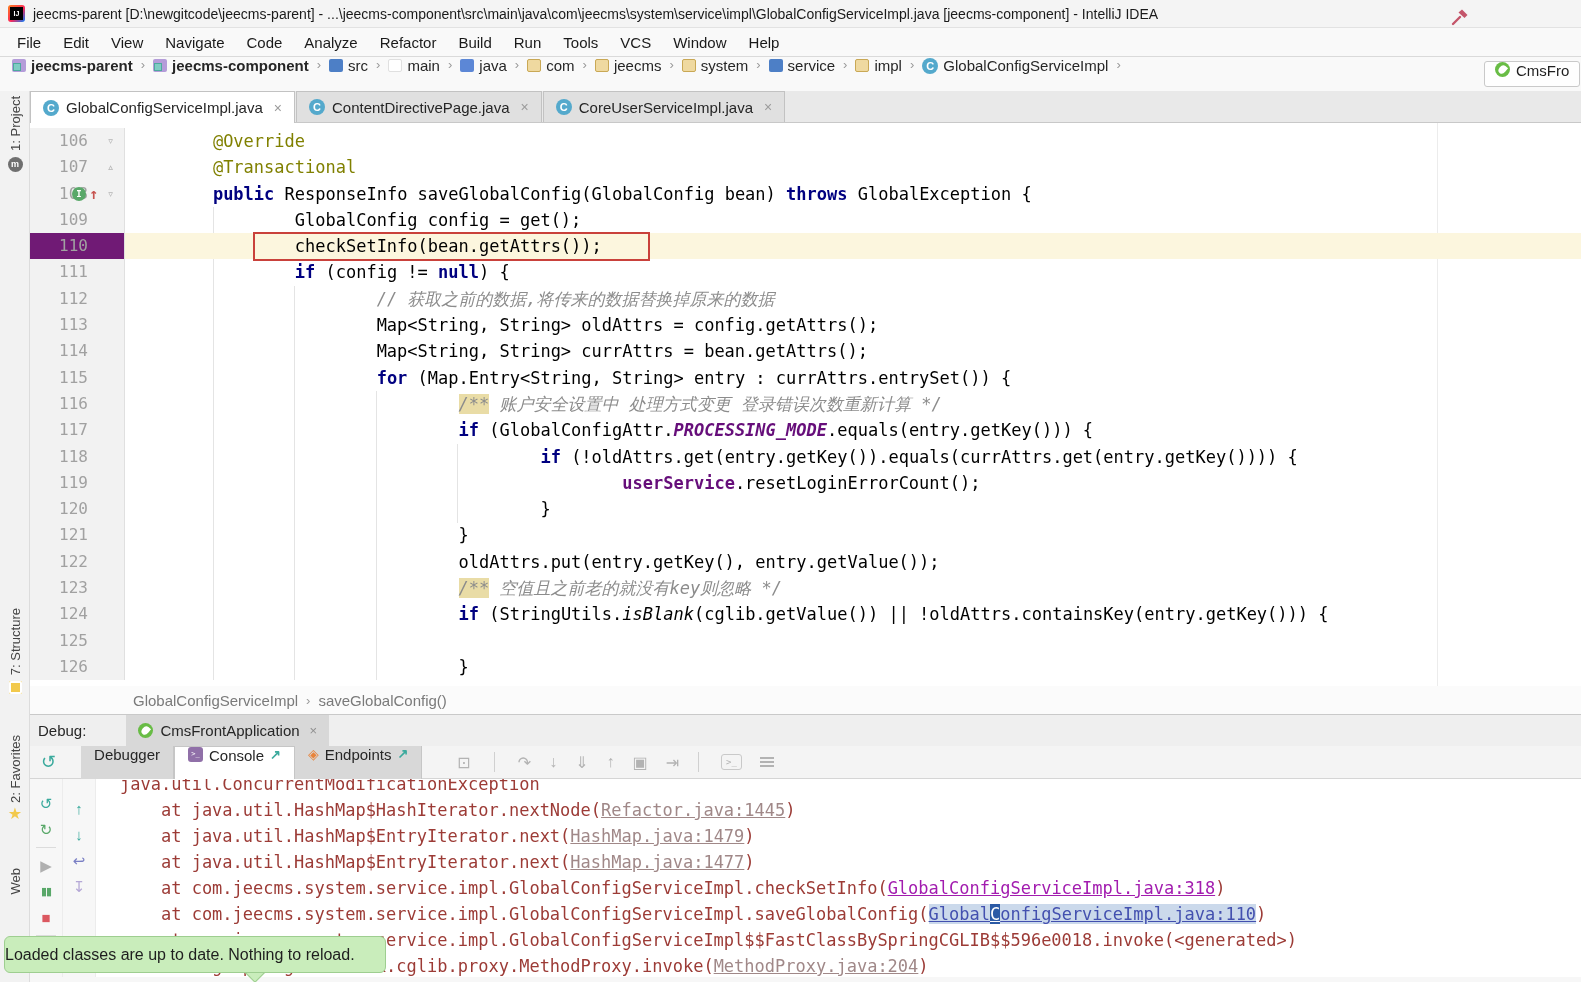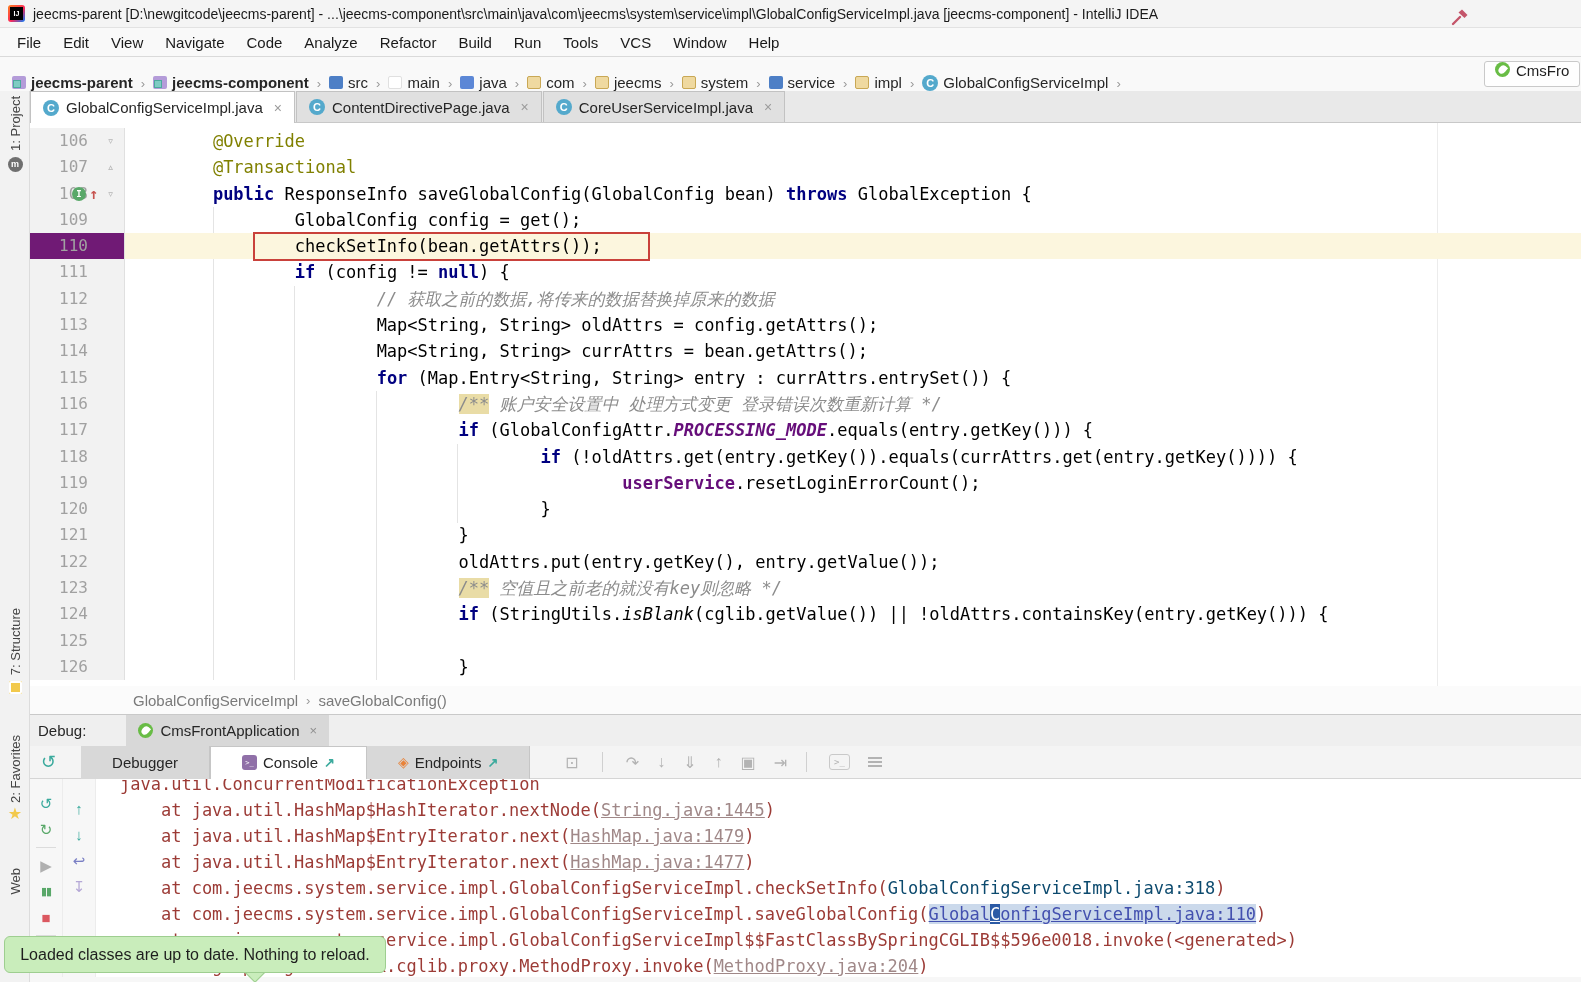--- a/index.html
+++ b/index.html
@@ -9,21 +9,21 @@
 
 .title-bar{position:absolute;left:0;top:0;width:100%;height:28px;background:#F4F4F4;border-bottom:1px solid #E2E2E2;display:flex;align-items:center;gap:8px;padding-left:8px;font-size:14px;color:#1a1a1a}
 .ij-logo{width:17px;height:17px;border-radius:3px;background:linear-gradient(135deg,#FC801D 0%,#FE2857 55%,#007EFF 100%);position:relative;flex:0 0 auto}
 .ij-logo::after{content:"IJ";position:absolute;inset:2px;background:#000;color:#fff;font-size:7px;font-weight:bold;display:flex;align-items:center;justify-content:center}
 
 
 .menu-bar{position:absolute;top:28px;left:0;width:100%;height:29px;background:#F9F9F9;border-bottom:1px solid #DADADA;display:flex;align-items:center;padding-left:6px}
 .menu-item{padding:3px 11px;font-size:15px;color:#1a1a1a;cursor:default}
 
 
-.nav-bar{position:absolute;top:57px;left:0;width:100%;height:34px;background:#F9F9F9;display:flex;align-items:flex-end;padding-left:12px}
+.nav-bar{position:absolute;top:57px;left:0;width:100%;height:34px;background:#F9F9F9;display:flex;align-items:flex-start;padding-left:12px}
 .bc-item{display:inline-flex;align-items:center;gap:5px}
 .bc-label{font-size:15px;color:#262626}
 .bold{font-weight:bold}
 .bc-sep,.crumb-sep{color:#9a9a9a;margin:0 8px;font-size:13px}
 .bc-icon{width:14px;height:13px;border-radius:2px;display:inline-block;position:relative}
 .bc-module{background:#B49CD9}
 .bc-module::after{content:"";position:absolute;left:1px;bottom:1px;width:6px;height:6px;background:#7FCCC3;border:1px solid #4da99e}
 .bc-src{background:#4D7FC6}
 .bc-main{background:#fff;border:1px solid #E0E0E0}
 .bc-java{background:#5C87D6}
@@ -80,21 +80,21 @@
 
 
 .debug-header{position:absolute;left:30px;top:714px;width:1551px;height:32px;background:#EFEFEF;border-top:1px solid #C9C9C9;display:flex;align-items:center;padding-left:8px;font-size:15px;color:#262626}
 .session-tab{display:flex;align-items:center;gap:7px;height:32px;padding:0 12px;background:#D8D8D8;margin-left:40px}
 .stab-close{color:#8f8f8f;font-size:13px;margin-left:3px}
 
 
 .debug-toolbar{position:absolute;left:30px;top:746px;width:1551px;height:33px;background:#F4F4F4;border-bottom:1px solid #D5D5D5;display:flex;align-items:center}
 .dtb-restart{margin-left:11px;color:#3BAA9D;font-size:18px;line-height:18px}
 .dtabs{display:flex;margin-left:25px;height:33px}
-.dtab{display:flex;align-items:center;gap:6px;height:33px;padding:0 31px;background:#D8D8D8;border-right:1px solid #C6C6C6;font-size:15px;color:#262626}
+.dtab{display:flex;gap:6px;height:33px;padding:0 13px;background:#D8D8D8;border-right:1px solid #C6C6C6;font-size:15px;color:#262626}
 .dtab.active{background:#fff;border:1px solid #C6C6C6;border-bottom:none}
 .console-icon{width:15px;height:15px;border-radius:3px;background:#9070A8;color:#fff;font-size:7px;display:flex;align-items:center;justify-content:center;font-family:"DejaVu Sans Mono",monospace}
 .endpoints-icon{color:#E8833A;font-size:14px}
 .ext{color:#3BAA9D;font-size:13px;font-weight:bold}
 .tb-sep{width:1px;height:20px;background:#D0D0D0;margin:0 12px}
 .steps{display:flex;align-items:center;margin-left:28px;gap:4px}
 .step-icon{color:#B3B3B3;font-size:16px;padding:0 7px}
 .eval-icon{color:#B3B3B3;border:1px solid #C9C9C9;border-radius:3px;font-size:9px;padding:2px 4px;font-family:"DejaVu Sans Mono",monospace;margin-left:10px}
 .bars-icon{width:14px;height:10px;margin-left:18px;border-top:2px solid #B3B3B3;border-bottom:2px solid #B3B3B3;position:relative}
 .bars-icon::after{content:"";position:absolute;left:0;top:2px;width:14px;height:2px;background:#B3B3B3}
@@ -105,27 +105,27 @@
 .con-col1{left:0;padding-top:16px}
 .con-col2{left:33px;padding-top:21px}
 .cicon{font-size:15px;line-height:17px}
 .cicon.small{font-size:11px;letter-spacing:-1px}
 .hsep{width:20px;height:1px;background:#DCDCDC}
 .con-text{position:absolute;left:66px;top:0;right:0;bottom:0;font-family:"DejaVu Sans Mono",monospace;font-size:17px;padding-left:24px;overflow:hidden}
 .con-lines{margin-top:-8px}
 .con-line{height:26px;line-height:26px;white-space:pre}
 .sg-err{color:#9C3B36}
 .sg-linkgray{color:#A08888;text-decoration:underline}
-.sg-linkblue{color:#0c4a6e;}
+.sg-linkblue{color:#a21caf;text-decoration:underline}
 .sg-linksel{color:#4350AF;text-decoration:underline;background:#CBD9EB}
 .sg-linkcaret{color:#fff;background:#2B5AA5;text-decoration:underline}
 .bottom-strip{position:absolute;left:30px;top:977px;width:1551px;height:5px;background:#F7F7F7;z-index:6}
 
 
-.notification{position:absolute;left:4px;top:936px;width:382px;height:37px;background:#C9EDBB;border:1px solid #9ECE90;border-radius:6px;display:flex;align-items:center;justify-content:center;font-size:16px;color:#1E1E1E;z-index:10}
+.notification{position:absolute;left:4px;top:936px;width:382px;height:37px;background:#C9EDBB;border:1px solid #9ECE90;border-radius:6px;display:flex;align-items:center;justify-content:flex-start;font-size:16px;color:#1E1E1E;z-index:10}
 .notif-tail{position:absolute;left:248px;top:966px;width:14px;height:14px;background:#C9EDBB;border-right:1px solid #9ECE90;border-bottom:1px solid #9ECE90;transform:rotate(45deg);z-index:9}
 </style>
 </head>
 <body>
 
 <div id="app">
 
   <div class="title-bar">
     <span class="ij-logo"></span>
     <span>jeecms-parent [D:\newgitcode\jeecms-parent] - ...\jeecms-component\src\main\java\com\jeecms\system\service\impl\GlobalConfigServiceImpl.java [jeecms-component] - IntelliJ IDEA</span>
@@ -342,21 +342,21 @@
       </div>
     <div class="con-col con-col2">
         <span class="cicon" style="color: rgb(59, 170, 157);">↑</span>
         <span class="cicon" style="color: rgb(59, 170, 157);">↓</span>
         <span class="cicon" style="color: rgb(122, 127, 196);">↩</span>
         <span class="cicon" style="color: rgb(181, 168, 214);">↧</span>
       </div>
     <div class="con-text">
       <div class="con-lines">
           <div class="con-line"><span class="sg-err">java.util.ConcurrentModificationException</span></div>
-          <div class="con-line"><span class="sg-err">    at java.util.HashMap$HashIterator.nextNode(</span><span class="sg-linkgray">String.java:1445</span><span class="sg-err">)</span></div>
+          <div class="con-line"><span class="sg-err">    at java.util.HashMap$HashIterator.nextNode(</span><span class="sg-linkgray">Refactor.java:1445</span><span class="sg-err">)</span></div>
           <div class="con-line"><span class="sg-err">    at java.util.HashMap$EntryIterator.next(</span><span class="sg-linkgray">HashMap.java:1479</span><span class="sg-err">)</span></div>
           <div class="con-line"><span class="sg-err">    at java.util.HashMap$EntryIterator.next(</span><span class="sg-linkgray">HashMap.java:1477</span><span class="sg-err">)</span></div>
           <div class="con-line"><span class="sg-err">    at com.jeecms.system.service.impl.GlobalConfigServiceImpl.checkSetInfo(</span><span class="sg-linkblue">GlobalConfigServiceImpl.java:318</span><span class="sg-err">)</span></div>
           <div class="con-line"><span class="sg-err">    at com.jeecms.system.service.impl.GlobalConfigServiceImpl.saveGlobalConfig(</span><span class="sg-linksel">Global</span><span class="sg-linkcaret">C</span><span class="sg-linksel">onfigServiceImpl.java:110</span><span class="sg-err">)</span></div>
           <div class="con-line"><span class="sg-err">    at com.jeecms.system.service.impl.GlobalConfigServiceImpl$$FastClassBySpringCGLIB$$596e0018.invoke(&lt;generated&gt;)</span></div>
           <div class="con-line"><span class="sg-err">    at org.springframework.cglib.proxy.MethodProxy.invoke(</span><span class="sg-linkgray">MethodProxy.java:204</span><span class="sg-err">)</span></div>
         </div>
     </div>
   </div>
   <div class="bottom-strip"></div>

